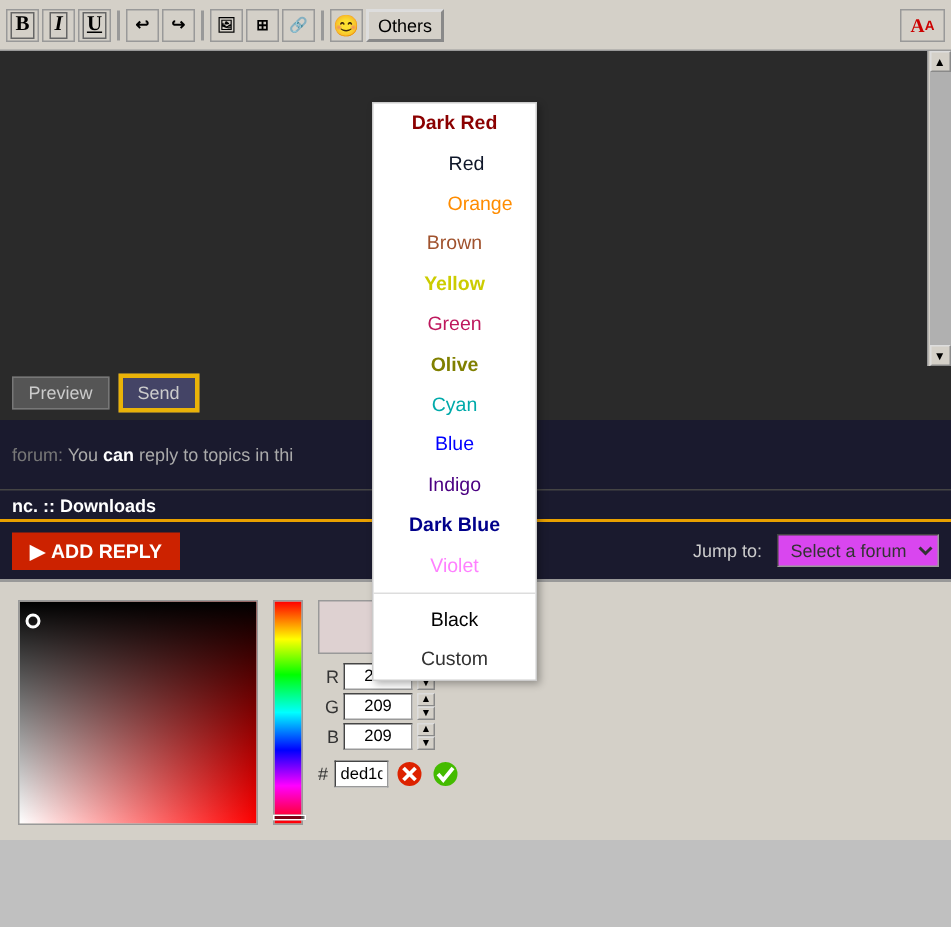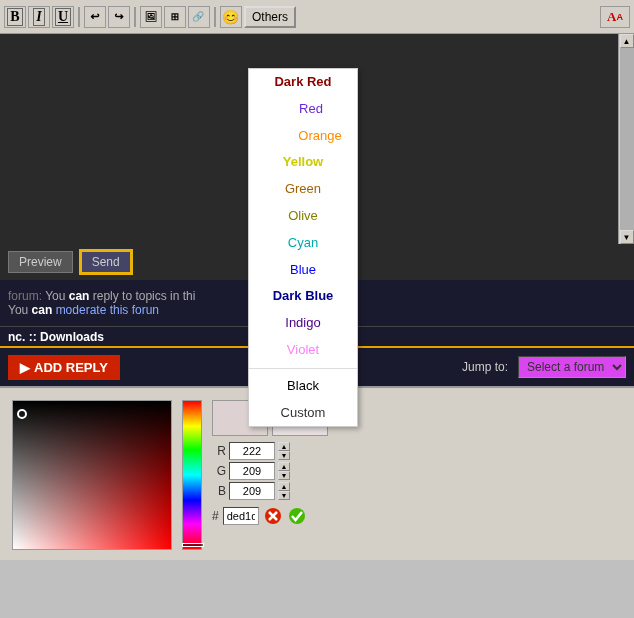--- a/index.html
+++ b/index.html
@@ -371,52 +371,50 @@
   <div class="editor-area">
     <div class="editor-scrollbar">
       <div class="scrollbar-up">▲</div>
       <div class="scrollbar-track"></div>
       <div class="scrollbar-down">▼</div>
     </div>
   </div>
 
   <div class="color-dropdown">
     <div class="color-item" style="color:#8b0000;font-weight:bold;">Dark Red</div>
-    <div class="color-item" style="color:#6d28d9;margin-left:16px;">Red</div>
+    <div class="color-item" style="color:#0f172a;margin-left:16px;">Red</div>
     <div class="color-item" style="color:#ff8c00;padding-left:42px;">Orange</div>
+    <div class="color-item" style="color:#a0522d;">Brown</div>
     <div class="color-item" style="color:#cccc00;font-weight:bold;">Yellow</div>
-    <div class="color-item" style="color:#a16207;">Green</div>
-    <div class="color-item" style="color:#808000;">Olive</div>
+    <div class="color-item" style="color:#be185d;">Green</div>
+    <div class="color-item" style="color:#808000;font-weight:bold;">Olive</div>
     <div class="color-item" style="color:#00aaaa;">Cyan</div>
     <div class="color-item" style="color:#0000ff;">Blue</div>
+    <div class="color-item" style="color:#4b0082;">Indigo</div>
     <div class="color-item" style="color:#00008b;font-weight:bold;">Dark Blue</div>
-    <div class="color-item" style="color:#4b0082;">Indigo</div>
     <div class="color-item" style="color:#ff80ff;">Violet</div>
     <div class="color-divider"></div>
     <div class="color-item" style="color:#000000;">Black</div>
     <div class="color-item" style="color:#333333;">Custom</div>
   </div>
 </div>
 
 <div class="bottom-bar">
   <button class="preview-btn">
     <span>Preview</span>
   </button>
   <button class="send-btn">
     <span>Send</span>
   </button>
 </div>
 
 <div class="forum-bar">
   <div>
     <span style="color:#777;">forum: </span>
     <span>You <strong>can</strong> reply to topics in thi</span>
-  </div>
-  <div>
-    <span>You <strong>can</strong> <a href="#">moderate this forun</a></span>
   </div>
 </div>
 
 <div class="nav-bar">
   <span style="font-weight:bold;color:#fff;">nc. :: Downloads</span>
 </div>
 
 <div class="reply-bar">
   <button class="add-reply-btn">
     <span>▶</span>

